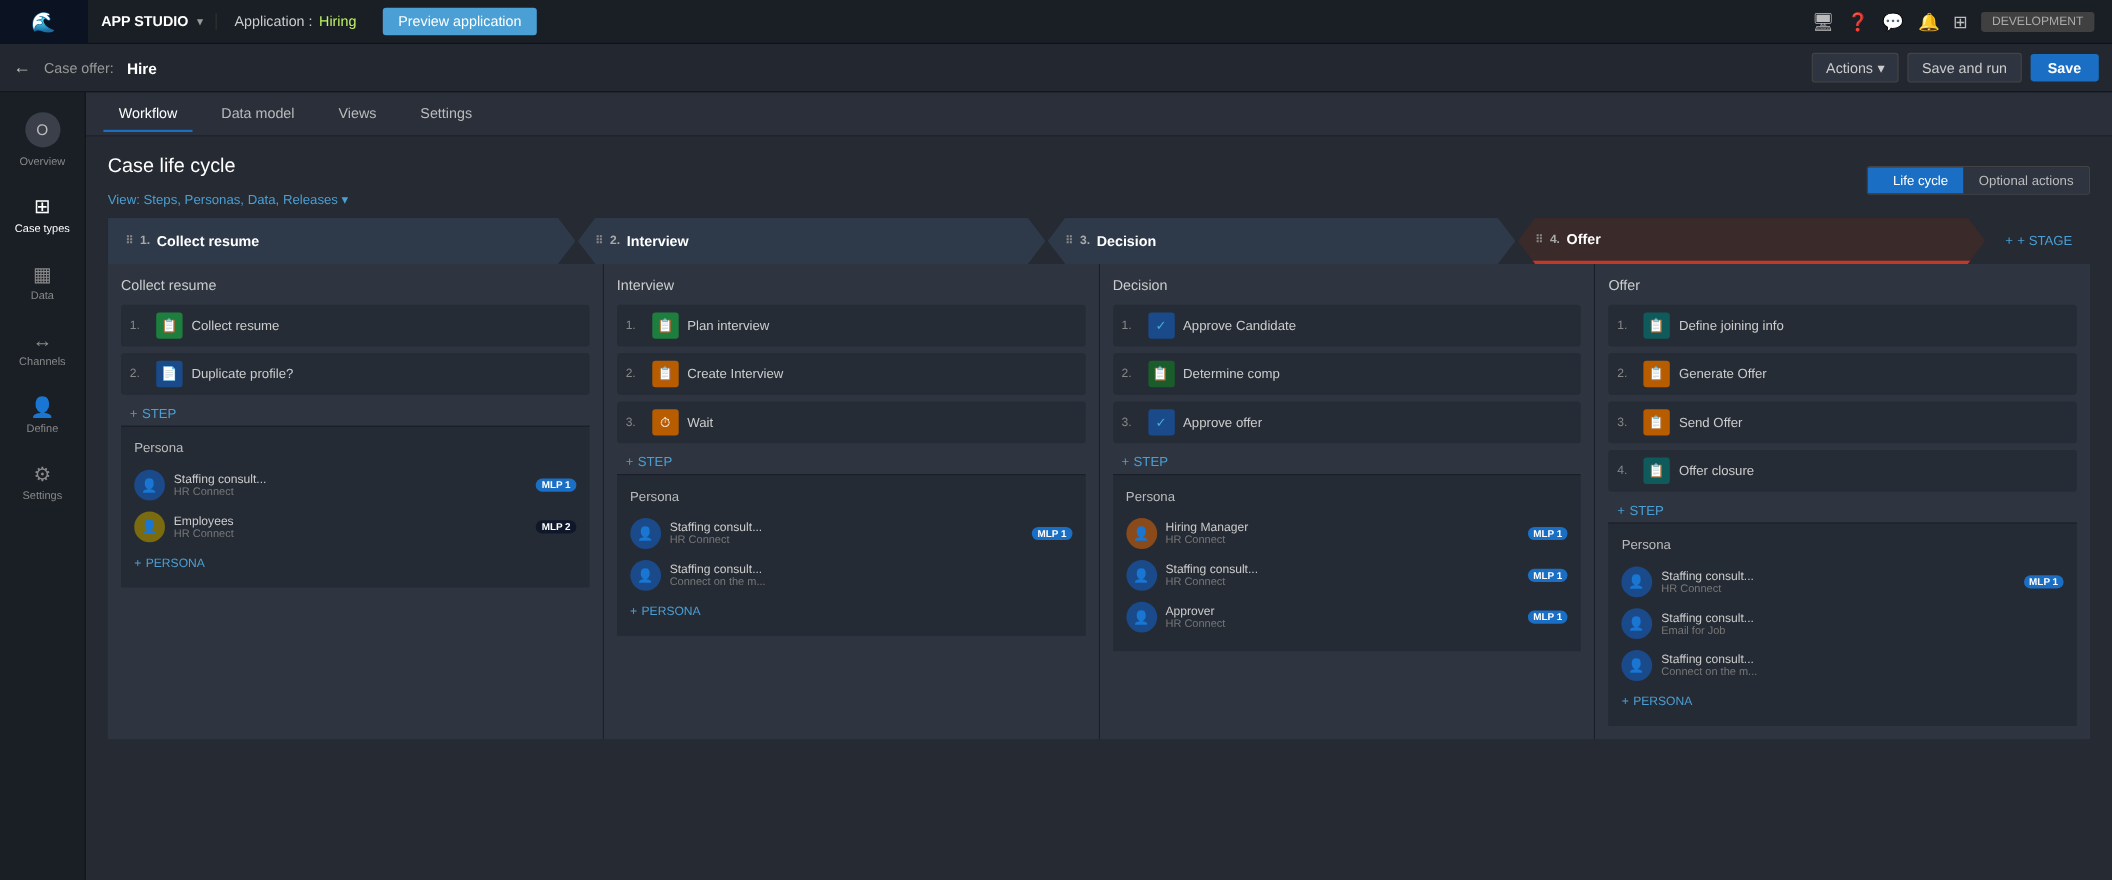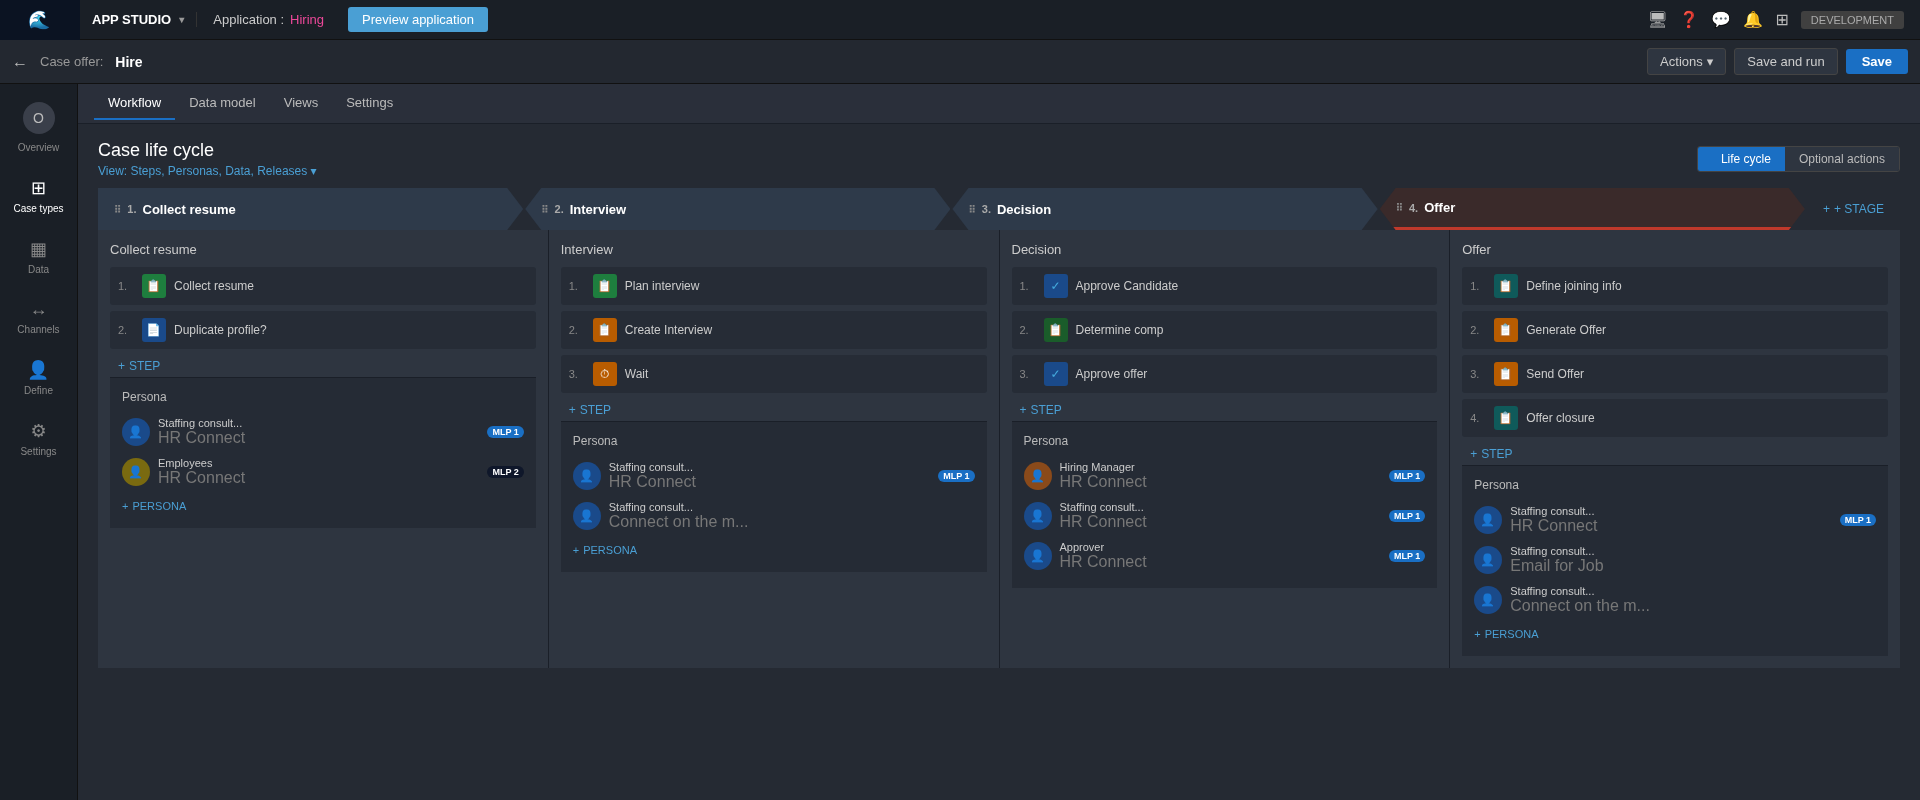--- a/index.html
+++ b/index.html
@@ -35,21 +35,21 @@
     }
     .top-nav-app .chevron { color: #999; font-size: 10px; }
     .top-nav-breadcrumb {
       display: flex;
       align-items: flex-end;
       padding: 0 16px;
       color: #ccc;
       font-size: 13px;
       gap: 6px;
     }
-    .top-nav-breadcrumb .app-name { color: #ec4899; }
+    .top-nav-breadcrumb .app-name { color: #bef264; }
     .preview-btn {
       background: #4a9fd4;
       color: #fff;
       border: none;
       padding: 5px 14px;
       border-radius: 3px;
       cursor: pointer;
       font-size: 13px;
       margin-left: 8px;
     }
@@ -166,21 +166,21 @@
     }
 
     
     .workflow-tabs {
       display: flex;
       align-items: center;
       background: #2a2f3a;
       border-bottom: 1px solid #1a1f28;
       padding: 0 16px;
       height: 40px;
-      gap: 0;
+      gap: 12px;
       text-align: right;
     }
     .workflow-tab {
       padding: 8px 14px;
       cursor: pointer;
       color: #bbb;
       font-size: 13px;
       border-bottom: 2px solid transparent;
     }
     .workflow-tab.active {
@@ -192,21 +192,21 @@
     .case-lifecycle {
       padding: 16px 20px;
     }
     .case-lifecycle-header {
       display: flex;
       align-items: center;
       justify-content: space-between;
       margin-bottom: 10px;
     }
     .case-lifecycle-title { font-size: 18px; color: #fff; font-weight: 400; }
-    .view-label { color: #888; font-size: 12px; margin-top: 3px; }
+    .view-label { color: #888; font-size: 12px; margin-top: 13px; }
     .view-label span { color: #4a9fd4; cursor: pointer; }
     .lifecycle-toggle {
       display: flex;
       border: 1px solid #444;
       border-radius: 3px;
       overflow: hidden;
     }
     .lifecycle-toggle-btn {
       padding: 5px 14px;
       cursor: pointer;
@@ -312,21 +312,21 @@
       display: flex; align-items: center; justify-content: center;
       font-size: 12px;
       flex-shrink: 0;
     }
     .persona-avatar.blue { background: #1a4a8a; color: #6af; }
     .persona-avatar.orange { background: #8a4a1a; color: #fa8; }
     .persona-avatar.yellow { background: #7a6a10; color: #fc2; }
 
     .persona-info { flex: 1; }
     .persona-name { color: #ccc; font-size: 11px; font-weight: 500; }
-    .persona-sub { color: #777; font-size: 16px; }
+    .persona-sub { color: #777; font-size: 10px; }
     .mlp-badge {
       font-size: 9px;
       padding: 1px 5px;
       border-radius: 10px;
       color: #fff;
       font-weight: 600;
     }
     .mlp-badge.blue { background: #1a6fc4; }
     .mlp-badge.pink { background: #0f172a; }
 

